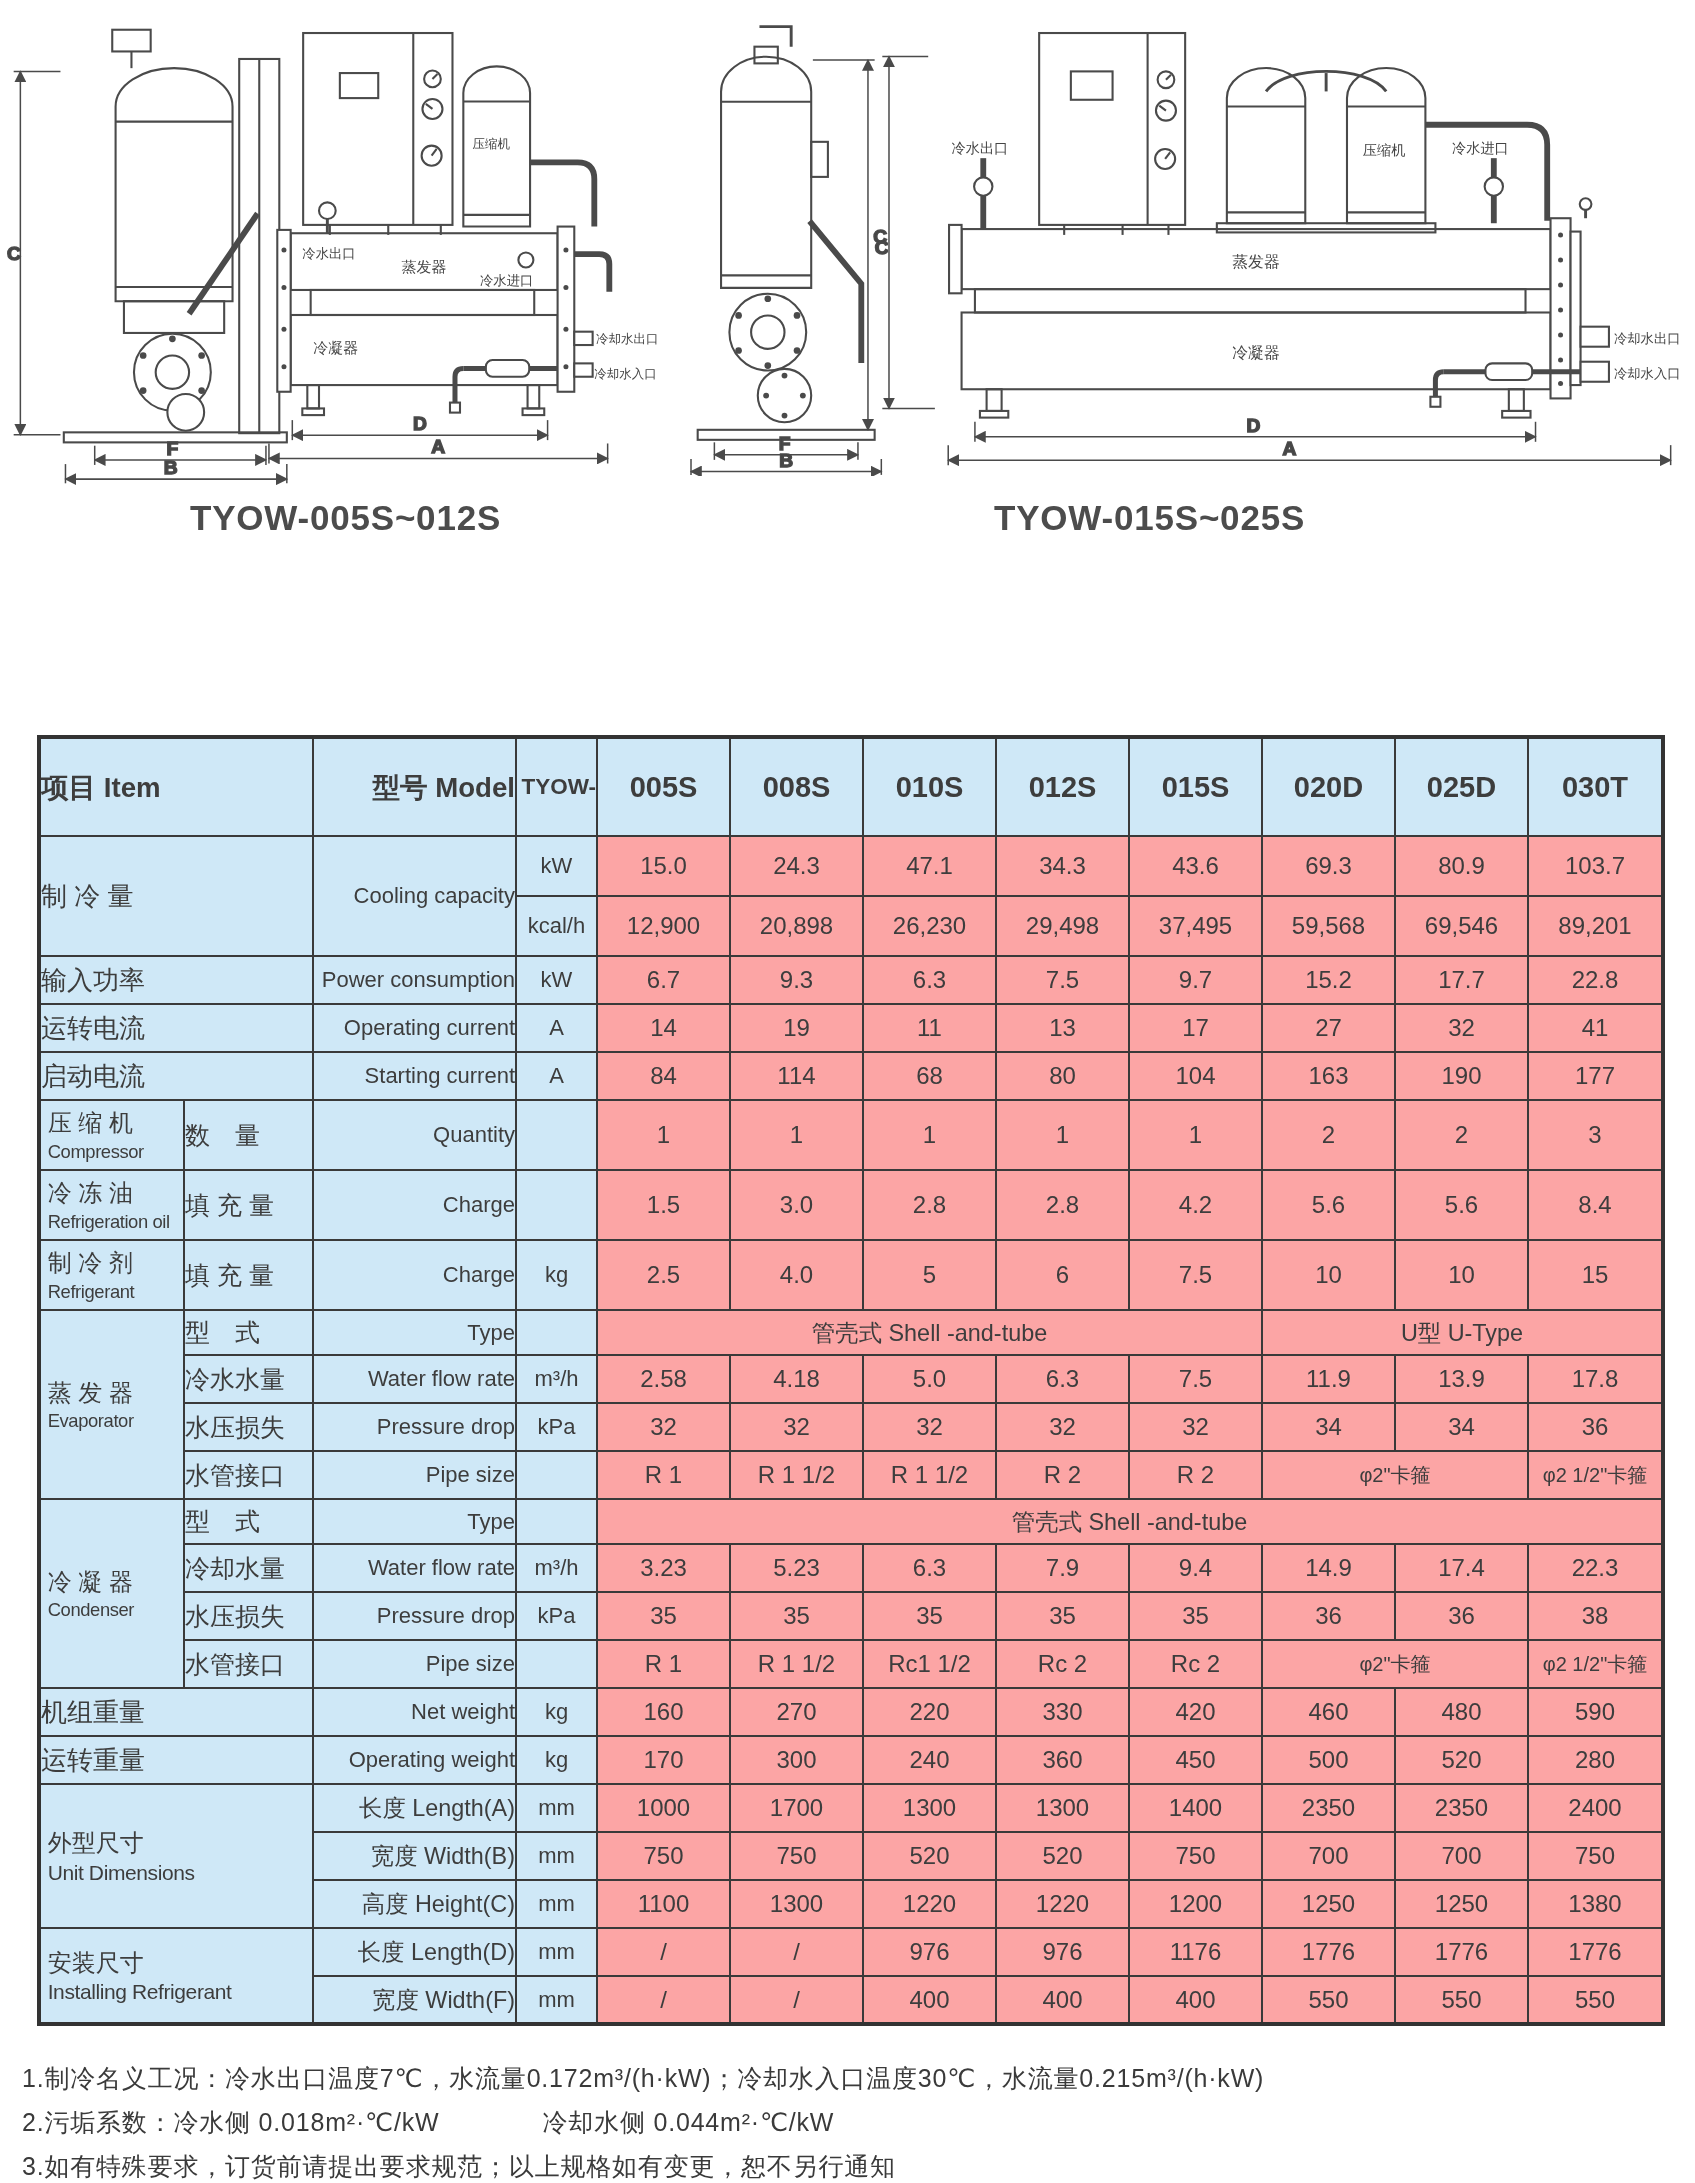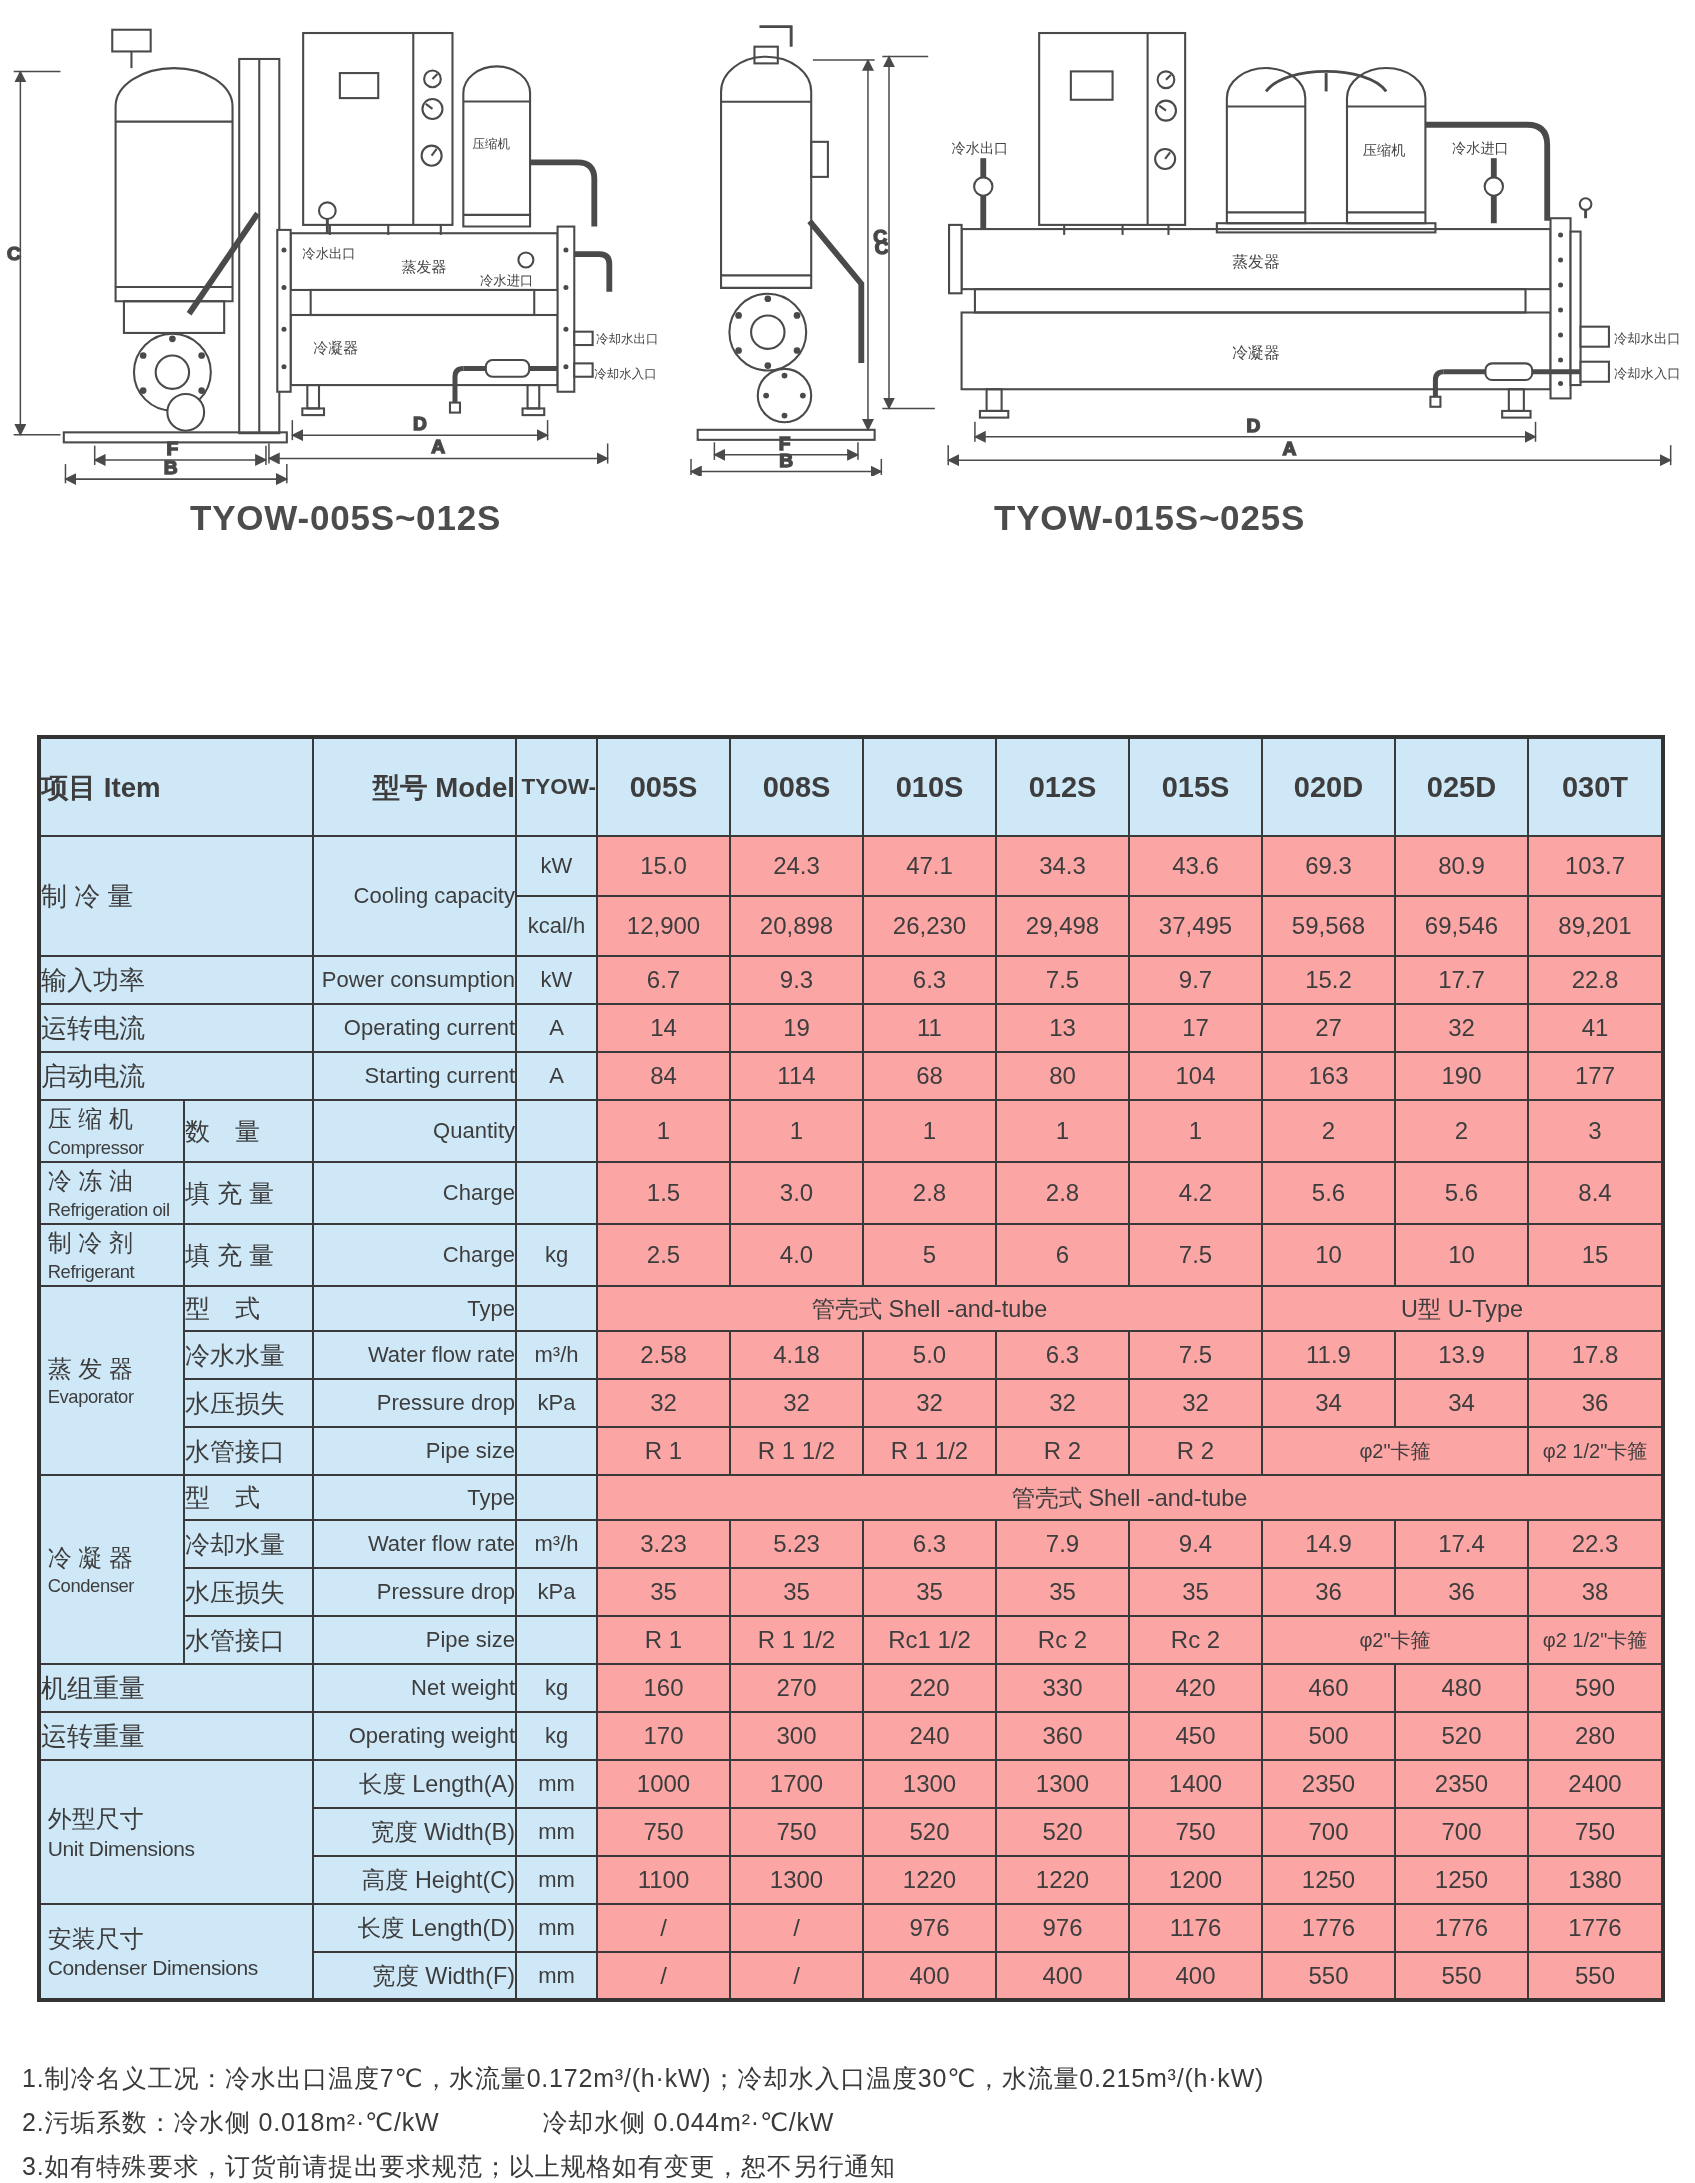--- a/index.html
+++ b/index.html
@@ -31,21 +31,21 @@
   .unit{font-size:22px;text-align:center;}
   .v{font-size:24px;text-align:center;}
   .vp{font-size:20px;text-align:center;white-space:nowrap;}
   .vt{font-size:23.4px;text-align:center;}
   .hitem{font-size:27.6px;font-weight:bold;text-align:left;padding-left:11.7px;}
   .hmodel{font-size:27.6px;font-weight:bold;text-align:right;padding-right:5px;}
   .hpfx{font-size:22.5px;font-weight:bold;text-align:right;}
   .hm{font-size:29px;font-weight:bold;text-align:center;}
   .grp .g1{font-size:24px;padding-left:6.7px;}
   .grp .g2{font-size:18.4px;padding-left:6.7px;letter-spacing:-0.4px;margin-top:1.7px;}
-  tr.h118{height:99px;} tr.h72{height:60px;} tr.h58{height:48px;} tr.h76{height:62px;} tr.h54{height:45px;}
+  tr.h118{height:99px;} tr.h72{height:60px;} tr.h58{height:48px;} tr.h76{height:70px;} tr.h54{height:45px;}
   .notes{position:absolute;left:22px;top:2056px;font-size:25px;line-height:44px;letter-spacing:0.8px;color:#3a3a3a;white-space:nowrap;}
 </style>
 </head>
 <body>
 
 <div class="page">
 
   <svg style="left:6.7px;top:12.5px;" width="284" height="472" viewBox="0 0 340 565">
     <defs>
         <marker id="a1" viewBox="0 0 10 10" refX="9" refY="5" markerWidth="8" markerHeight="8" orient="auto-start-reverse">
@@ -616,21 +616,21 @@
       <td class="v">1220</td>
       <td class="v">1220</td>
       <td class="v">1200</td>
       <td class="v">1250</td>
       <td class="v">1250</td>
       <td class="v">1380</td>
     </tr>
     <tr class="h58">
       <td class="lb grp" colspan="2" rowspan="2">
         <div class="g1">安装尺寸</div>
-        <div class="g2" style="font-size:21px">Condenser Dimensions</div>
+        <div class="g2" style="font-size:21px">Installing Refrigerant</div>
       </td>
       <td class="lb mix">长度 Length(D)</td>
       <td class="lb unit">mm</td>
       <td class="v">/</td>
       <td class="v">/</td>
       <td class="v">976</td>
       <td class="v">976</td>
       <td class="v">1176</td>
       <td class="v">1776</td>
       <td class="v">1776</td>

